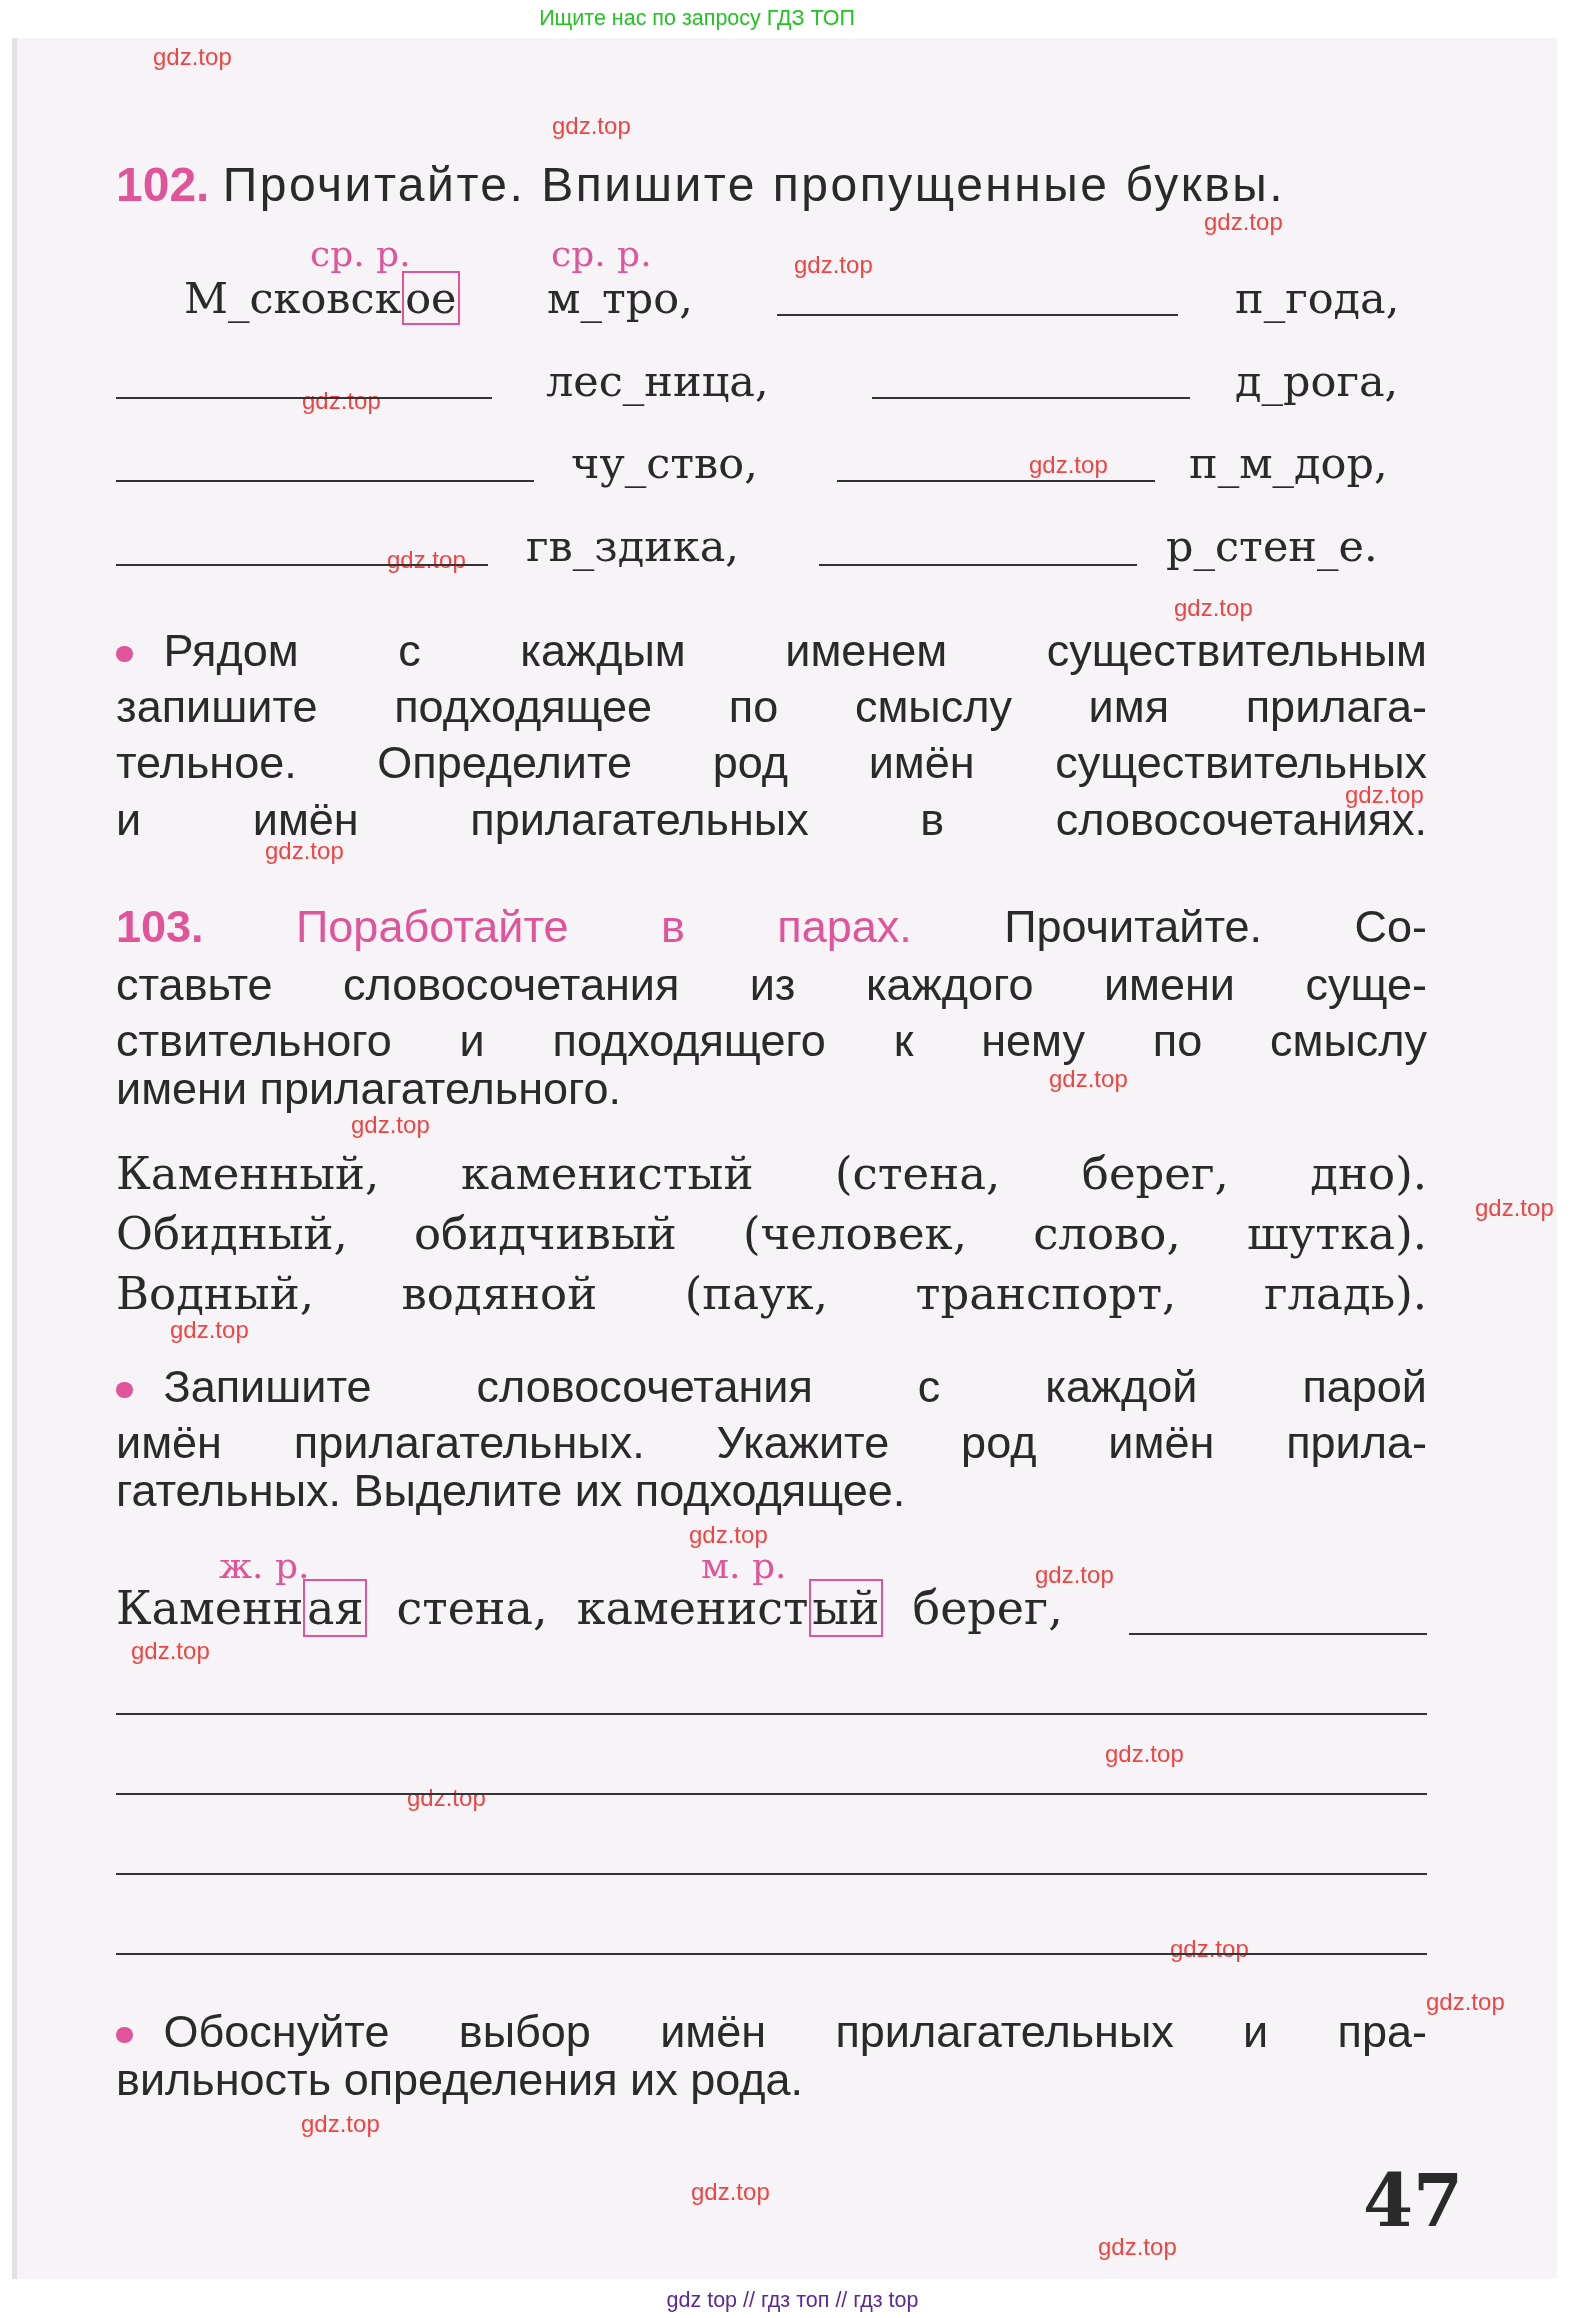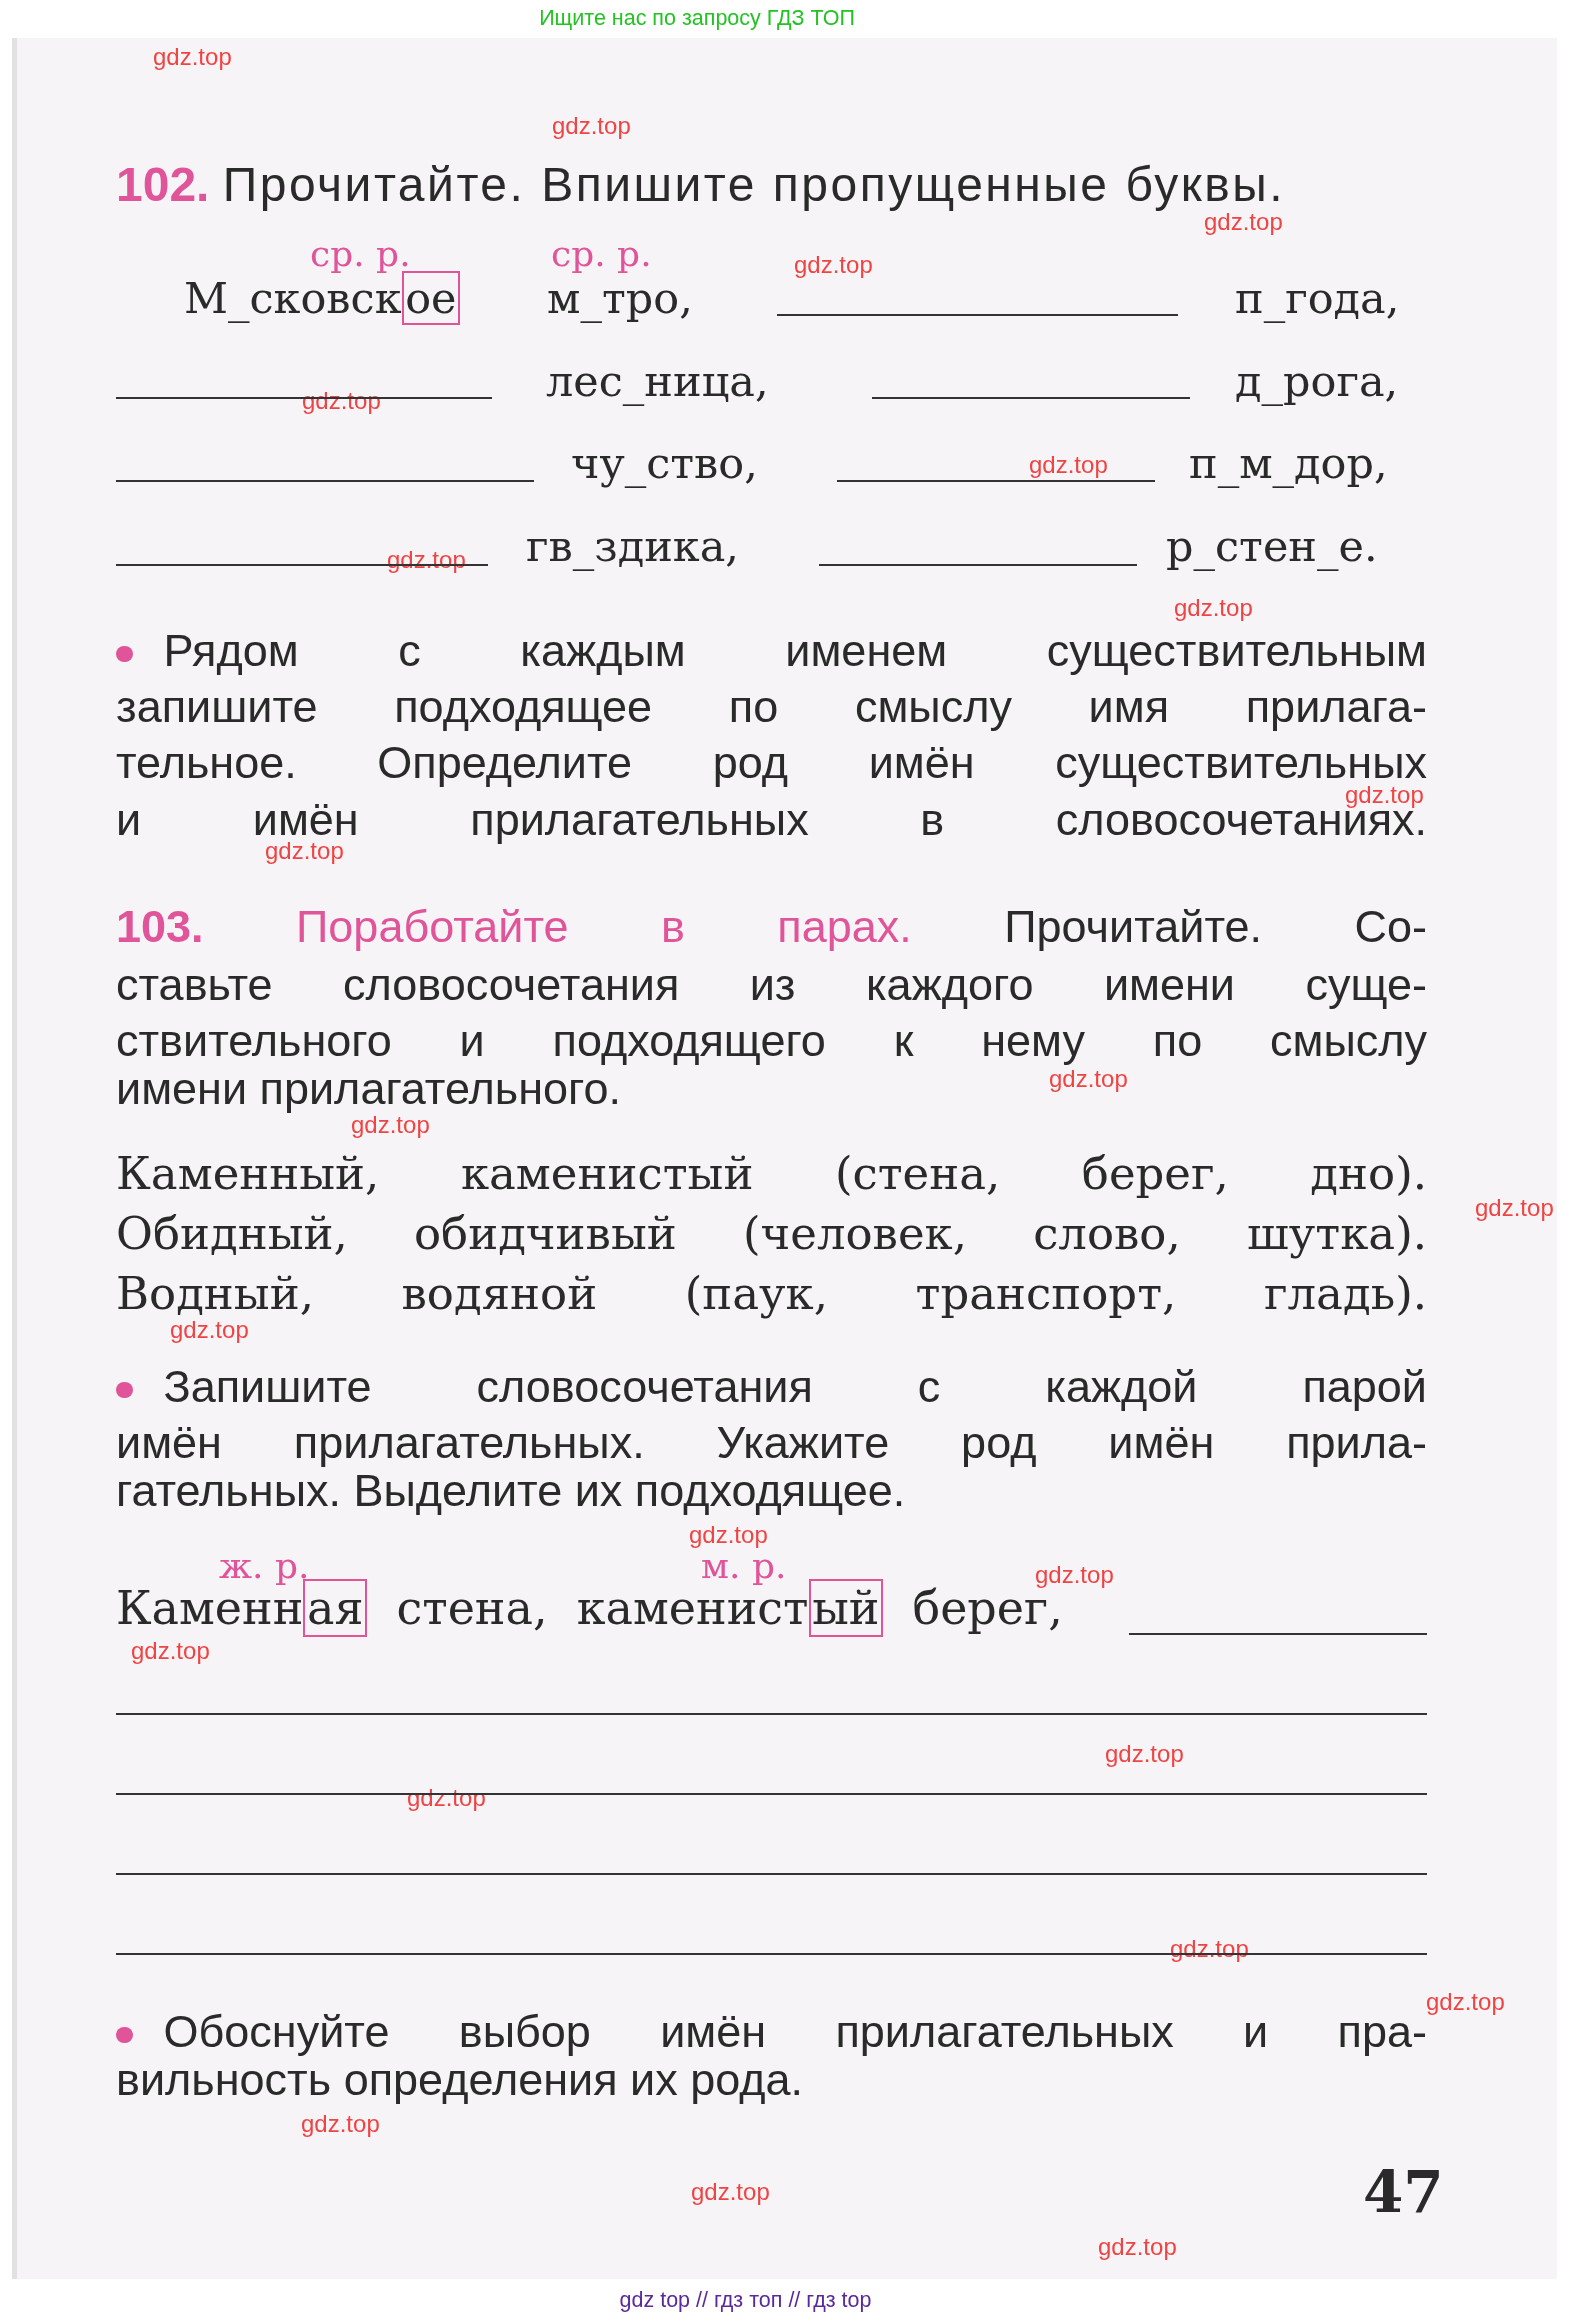--- a/index.html
+++ b/index.html
@@ -1,33 +1,33 @@
 <!DOCTYPE html>
 <html style="font-size:13.2px"><head>
 <meta charset="utf-8">
 <style>
   html,body{margin:0;padding:0;}
   body{width:1575px;height:2319px;position:relative;background:#fff;overflow:hidden;font-family:"Liberation Sans",sans-serif;}
   .top-banner{position:absolute;left:0;top:0;width:1394px;height:36px;text-align:center;color:#22c322;font-size:21.5px;line-height:36px;}
   .page{position:absolute;left:11.6px;top:38px;width:1540px;height:2241px;background:#f6f4f6;border-left:5px solid #e2e0e2;}
-  .bottom-banner{position:absolute;left:0;top:2282px;width:1491px;height:36px;text-align:center;color:#5a2a9a;font-size:21.5px;line-height:36px;}
+  .bottom-banner{position:absolute;left:0;top:2282px;width:1491px;height:36px;text-align:center;color:#5a2a9a;font-size:21.5px;line-height:36px;padding-left:47px;}
   .wm{position:absolute;font-family:"Liberation Sans",sans-serif;font-size:24px;color:#ef4444;}
   .sans{font-family:"Liberation Sans",sans-serif;color:#2a2a2a;}
   .serif{font-family:"DejaVu Serif",serif;color:#2a2a2a;}
   .pink{color:#e0559a;}
   .line{position:absolute;font-size:45px;left:116px;width:1311px;white-space:nowrap;}
   .just{text-align:justify;text-align-last:justify;margin-top:8px;}
   .num{font-weight:bold;}
   .bullet{display:inline-block;width:16.5px;height:16.5px;border-radius:50%;background:#e0559a;vertical-align:middle;margin-right:31px;}
   .blank{display:inline-block;border-bottom:2.5px solid #333;height:33px;vertical-align:baseline;}
   .gap{position:absolute;font-size:43px;}
   .box{border:2.5px solid #e0559a;padding:0 1.7px;margin-top:20px;}
   .label{position:absolute;font-size:36px;font-family:"DejaVu Serif",serif;}
   .rule{position:absolute;left:116px;width:1311px;border-bottom:2.5px solid #333;}
-  .pagenum{position:absolute;font-size:58px;font-weight:bold;}
+  .pagenum{position:absolute;font-size:72px;font-weight:bold;}
 </style>
 </head>
 <body>
 
 <div class="top-banner">Ищите нас по запросу ГДЗ ТОП</div>
 
 <div class="page"></div>
 
 <span class="wm" style="left:153px;top:43px">gdz.top</span>
 <span class="wm" style="left:552px;top:112px">gdz.top</span>

